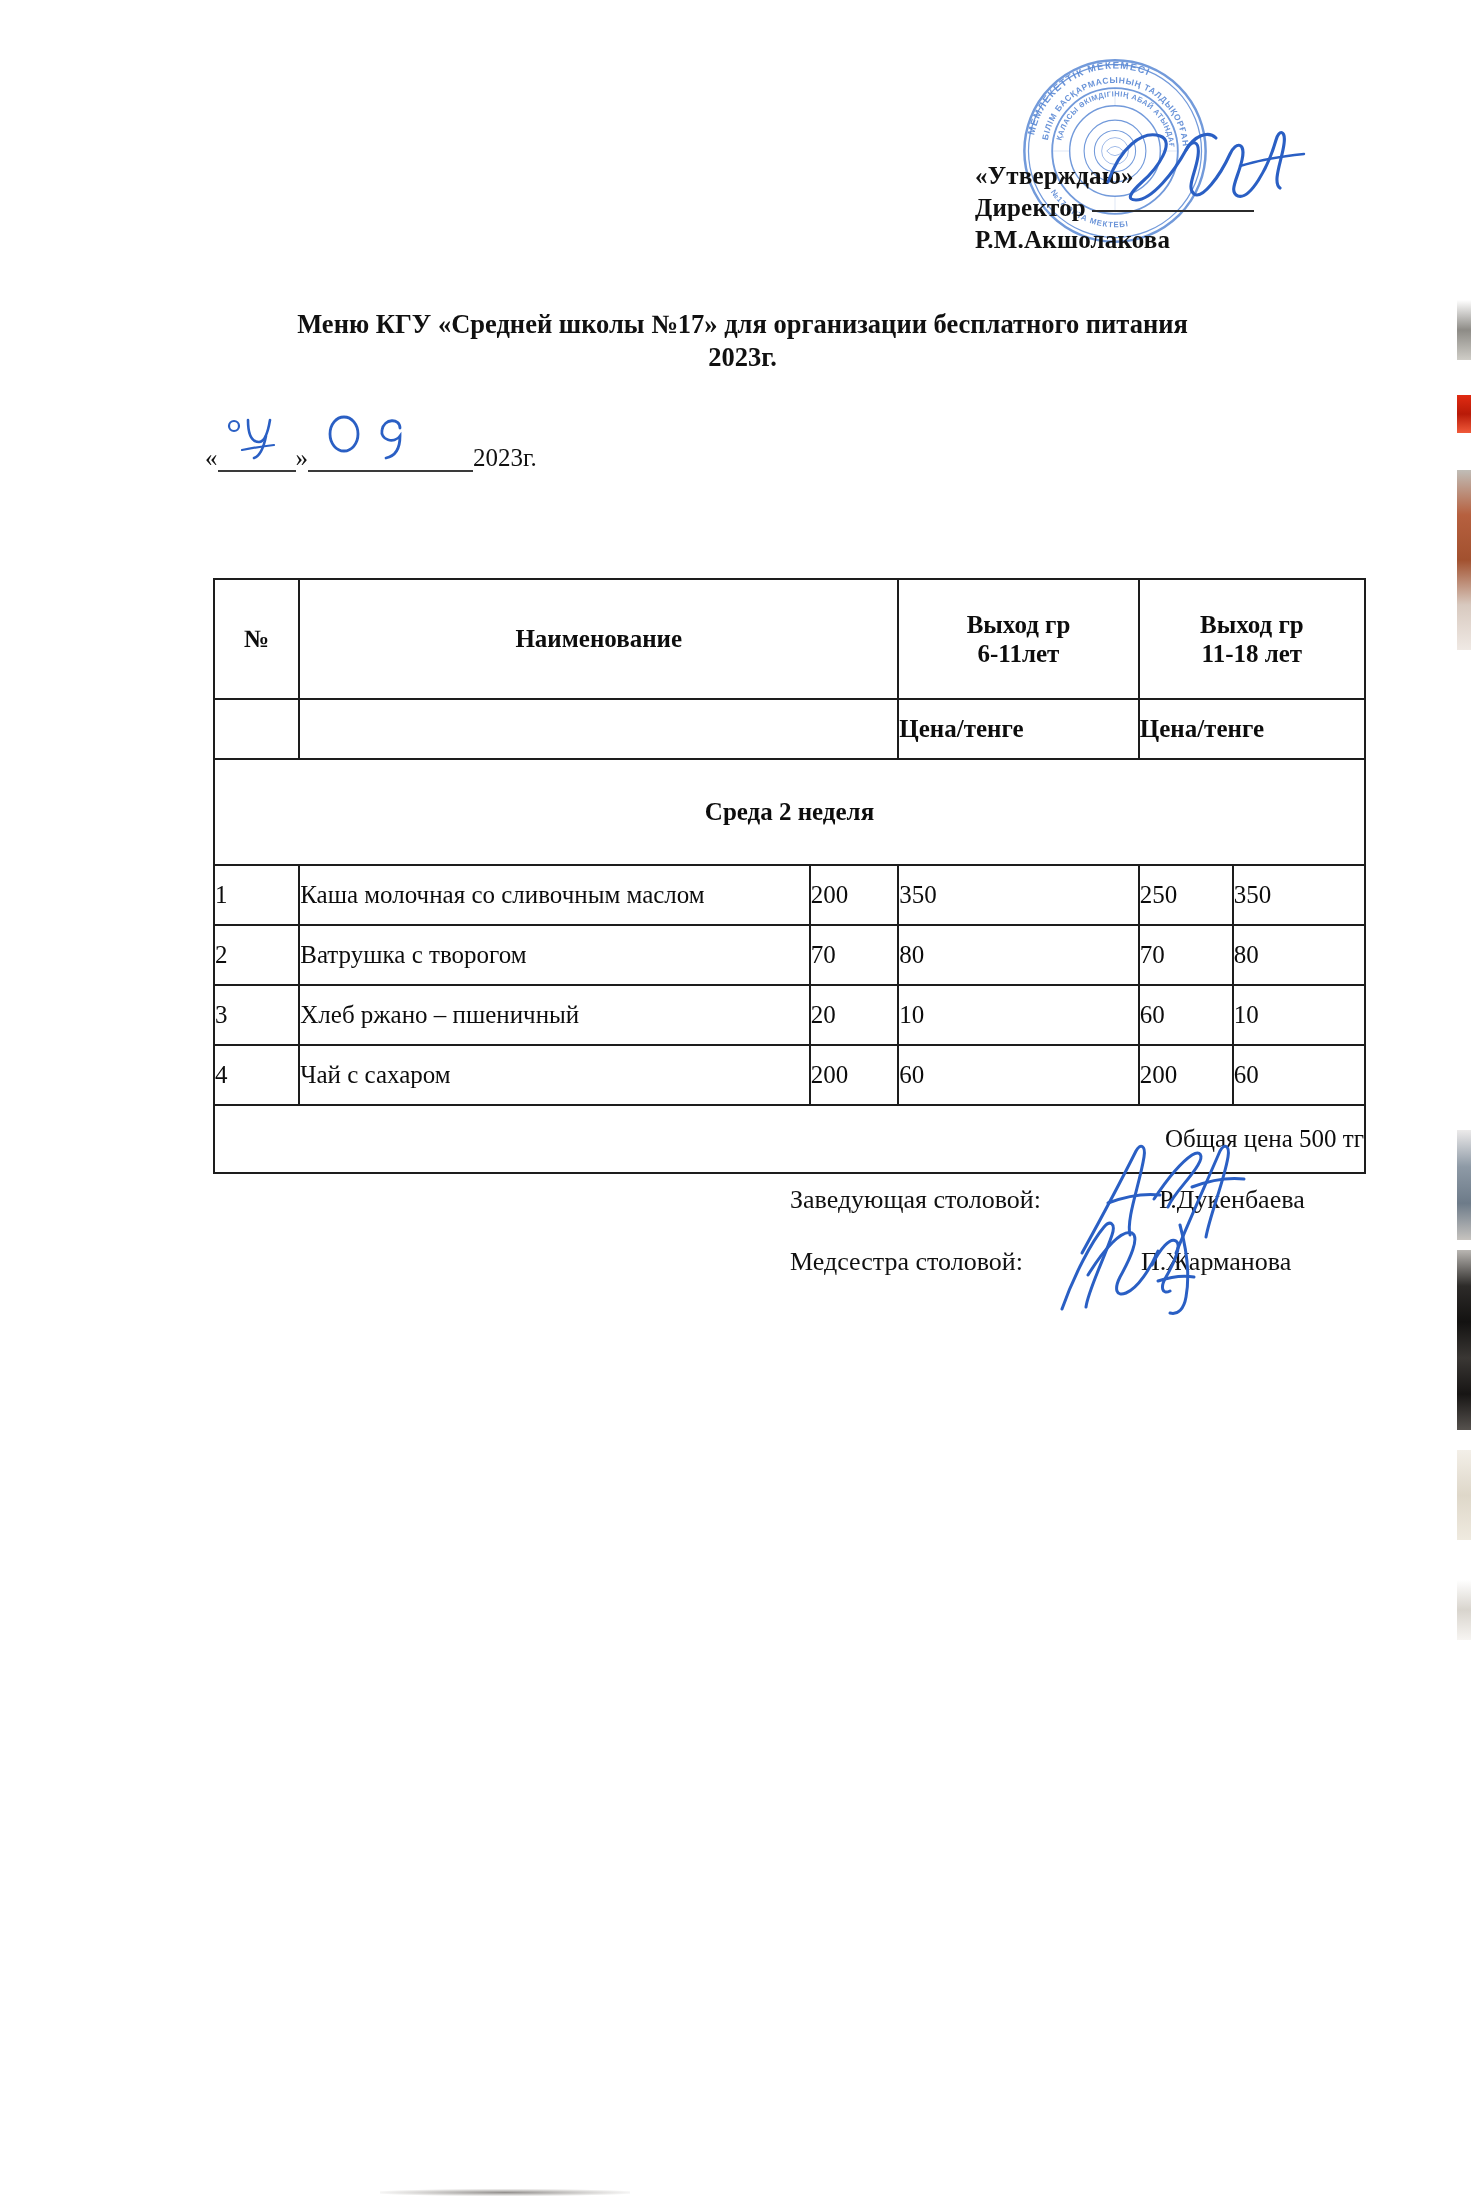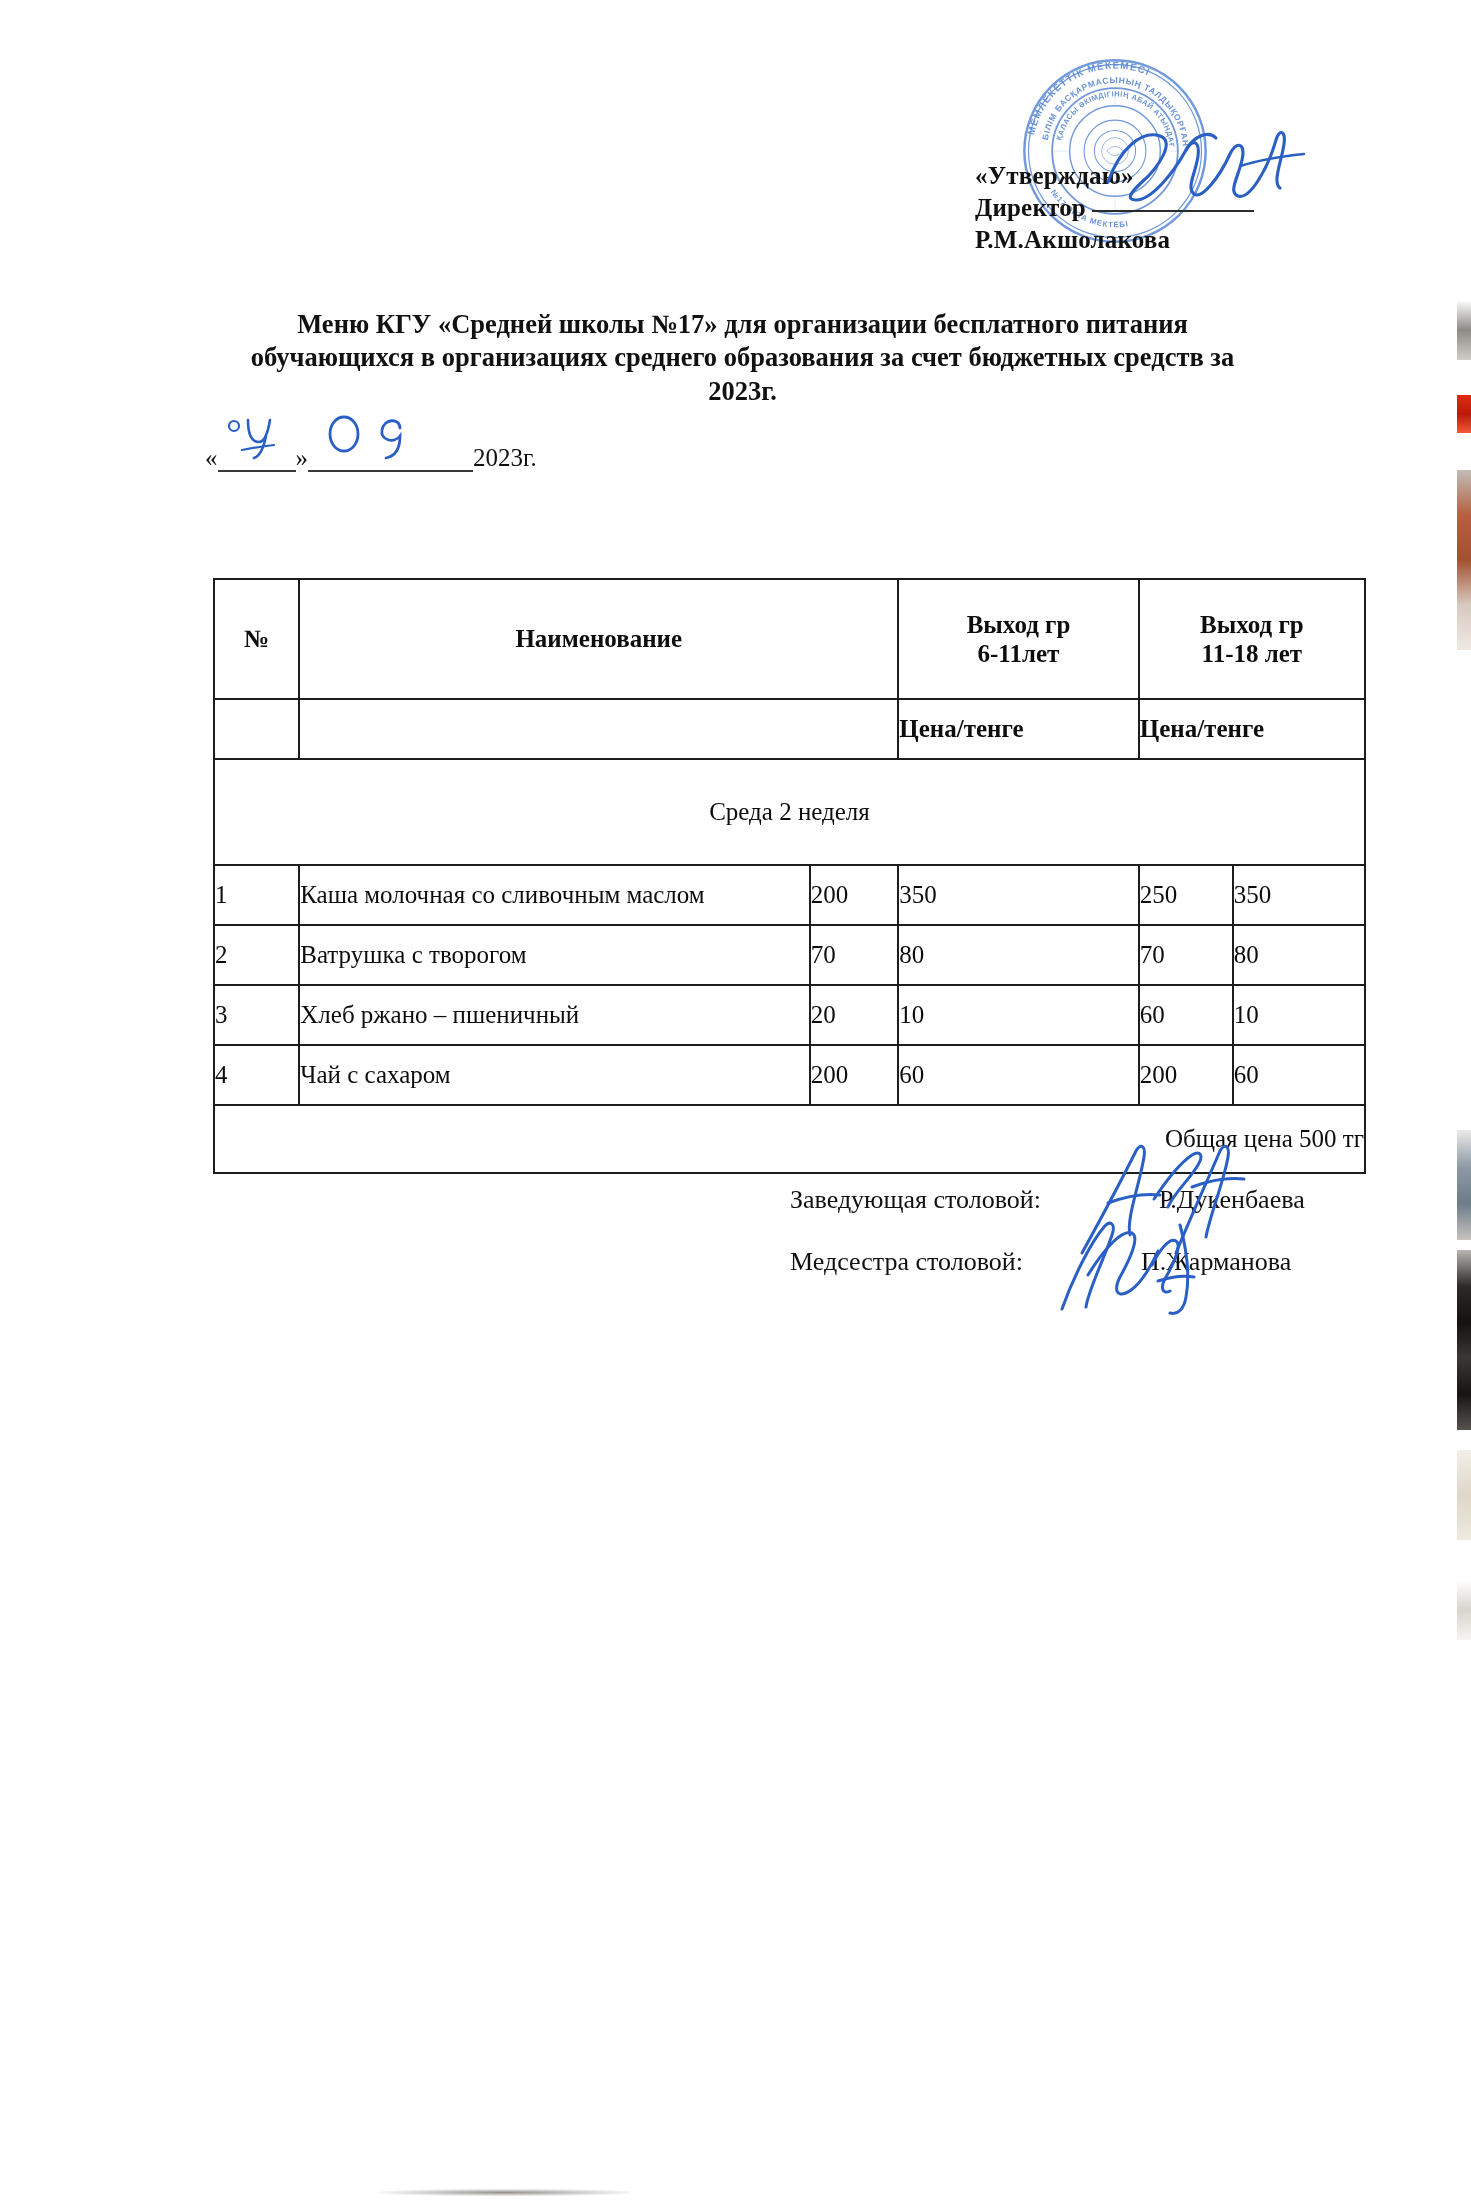--- a/index.html
+++ b/index.html
@@ -150,21 +150,21 @@
   }
   .hdr-num { height: 118px; }
   .cell-price-hdr {
     text-align: left;
     font-weight: bold;
     height: 58px;
     padding: 4px 2px;
   }
   .day-row td {
     text-align: center;
-    font-weight: normal;
+    font-weight: bold;
     height: 104px;
     vertical-align: top;
     padding-top: 12px;
   }
   .dish-row td { height: 58px; }
   .c-no   { text-align: left;  padding-left: 11px; }
   .c-name { text-align: left;  padding-left: 12px; white-space: nowrap; }
   .c-num  { text-align: left;  padding-left: 12px; border-radius: 27px; }
   .total-row td {
     text-align: right;
@@ -266,21 +266,20 @@
     <div class="approve-row">
       <span>Директор</span><span class="sig-rule"></span>
     </div>
     <div class="approve-row">
       <span>Р.М.Акшолакова</span>
     </div>
   </div>
 
   <div class="doc-title">
     <div>Меню КГУ «Средней школы №17» для организации бесплатного питания</div>
-    <div>обучающихся в организациях среднего образования за счет бюджетных средств за</div>
     <div>2023г.</div>
   </div>
 
   <div class="date-line">
     <span class="q">«</span><span class="blank b1"><svg class="hand-date" viewBox="0 0 78 48">
           <g fill="none" stroke="#2a5fc4" stroke-width="2.6" stroke-linecap="round">
             <circle cx="16" cy="14" r="5" stroke-width="2.2"></circle>
             <path d="M30 8 C30 22, 34 30, 41 30 C47 30, 50 20, 52 8"></path>
             <path d="M48 24 C46 34, 42 44, 36 46"></path>
             <path d="M24 38 C34 36, 46 34, 56 33" stroke-width="2.2"></path>

